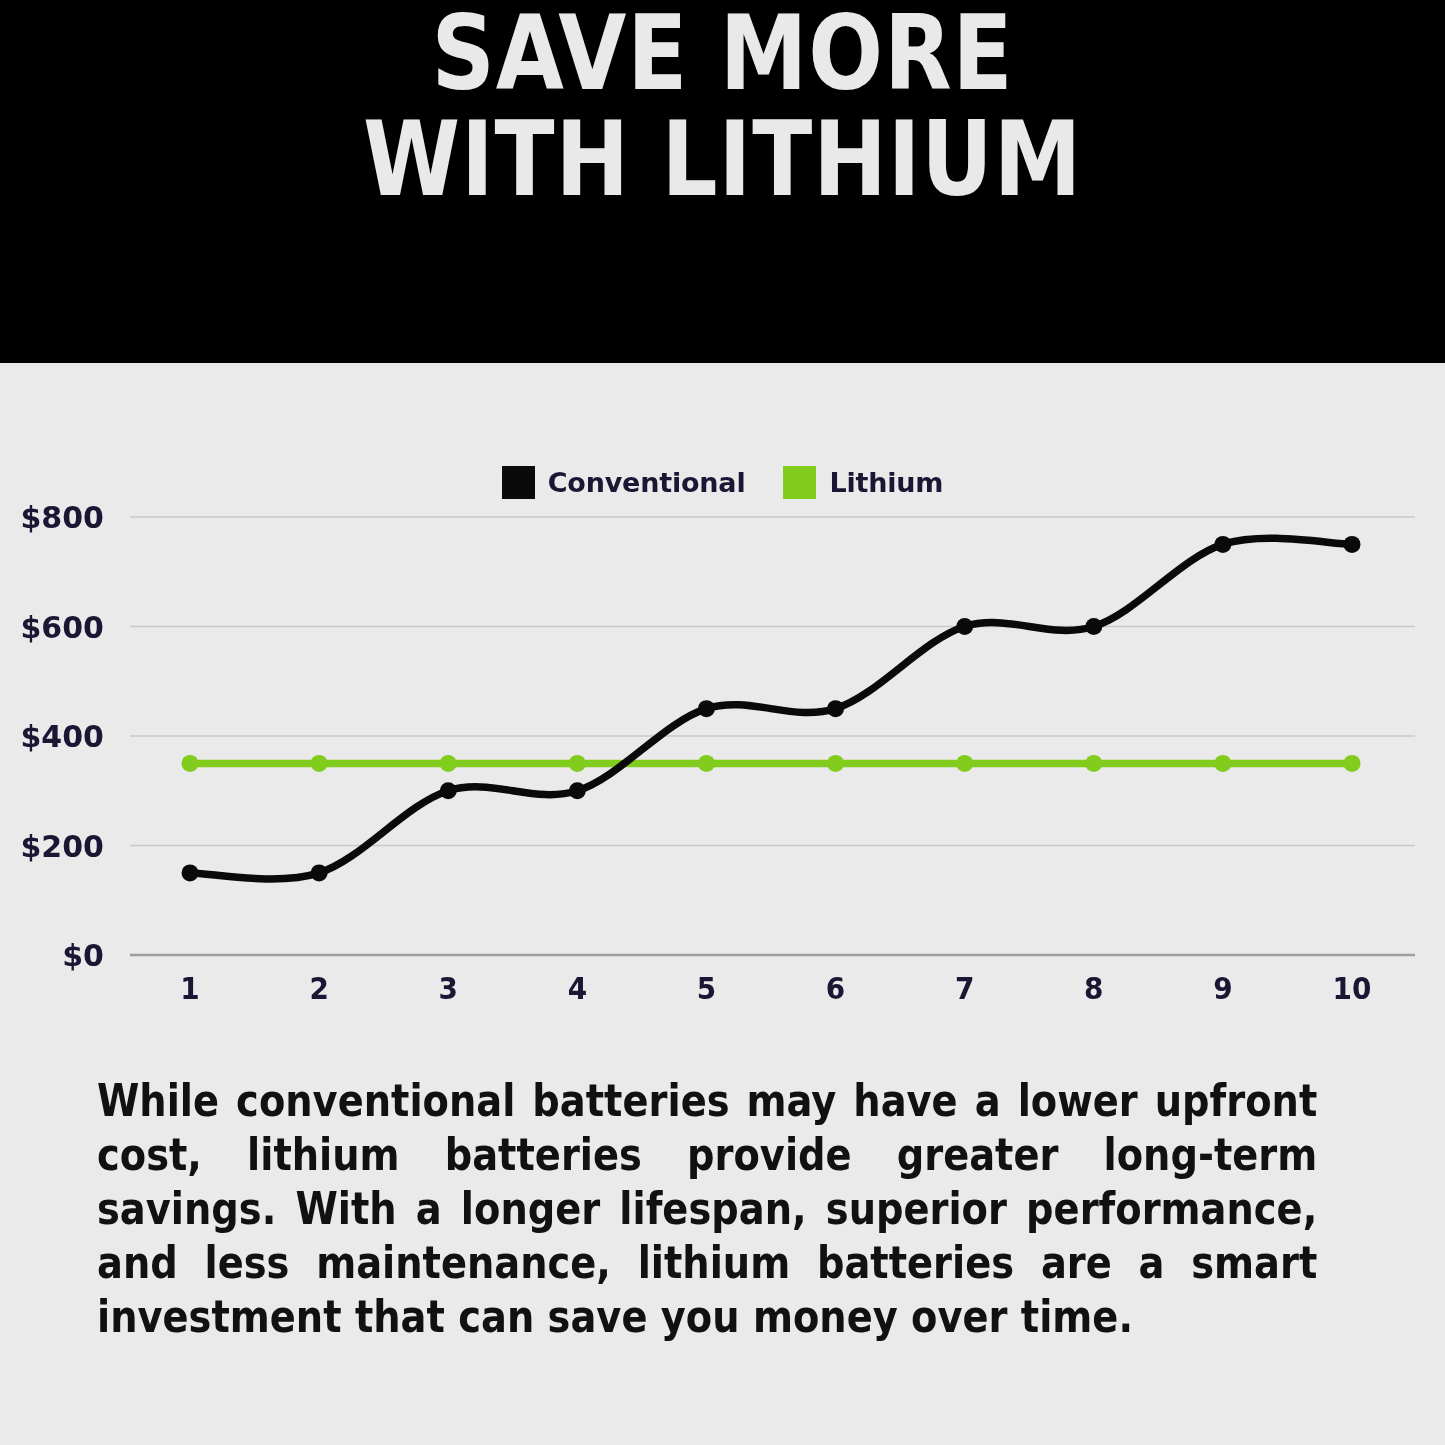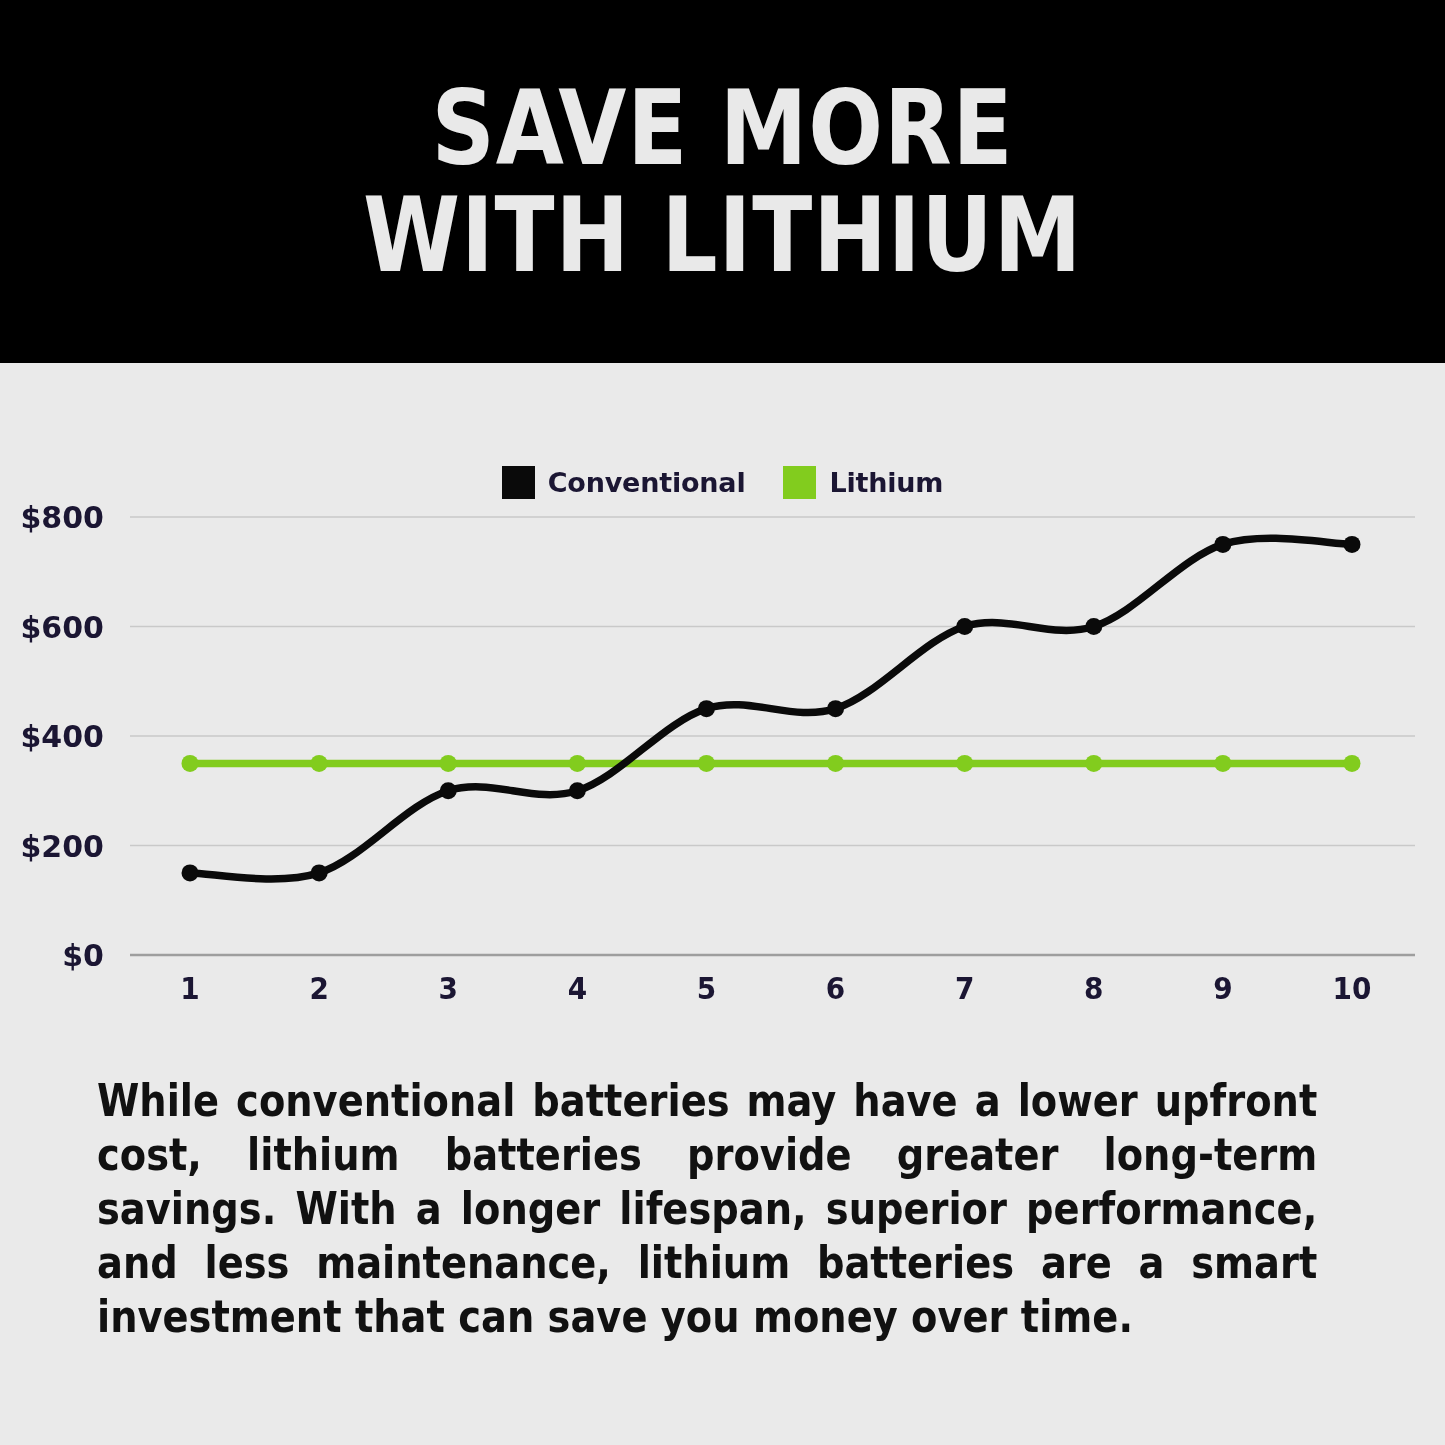--- a/index.html
+++ b/index.html
@@ -10,21 +10,21 @@
     overflow:hidden;
   }
 
   #page { position:relative; width:1445px; height:1445px; background:#eaeaea; }
 
   
   .header-band {
     position:absolute; left:0; top:0; width:1445px; height:363px;
     background:#000000;
     display:flex; flex-direction:column;
-    align-items:center; justify-content:center;
+    align-items:center; justify-content:flex-start;
   }
   .header-title {
     color:#e9e9e9;
     font-family:"DejaVu Sans Condensed","Liberation Sans Narrow","Liberation Sans", sans-serif;
     font-weight:bold;
     font-size:104px;
     line-height:1.02;
     letter-spacing:1px;
     text-align:center;
     text-transform:uppercase;

